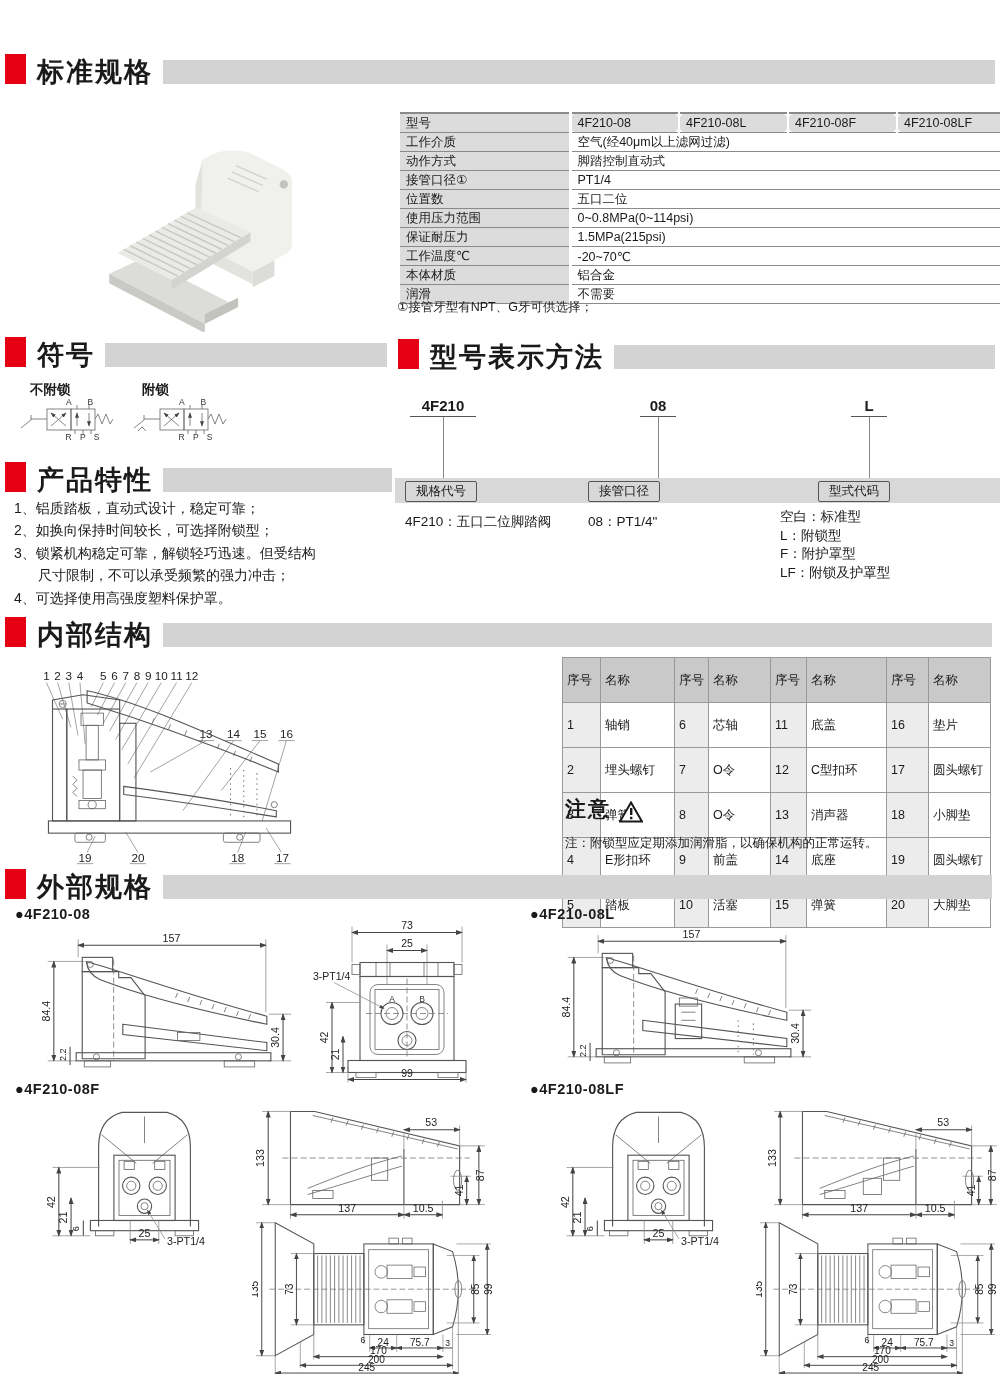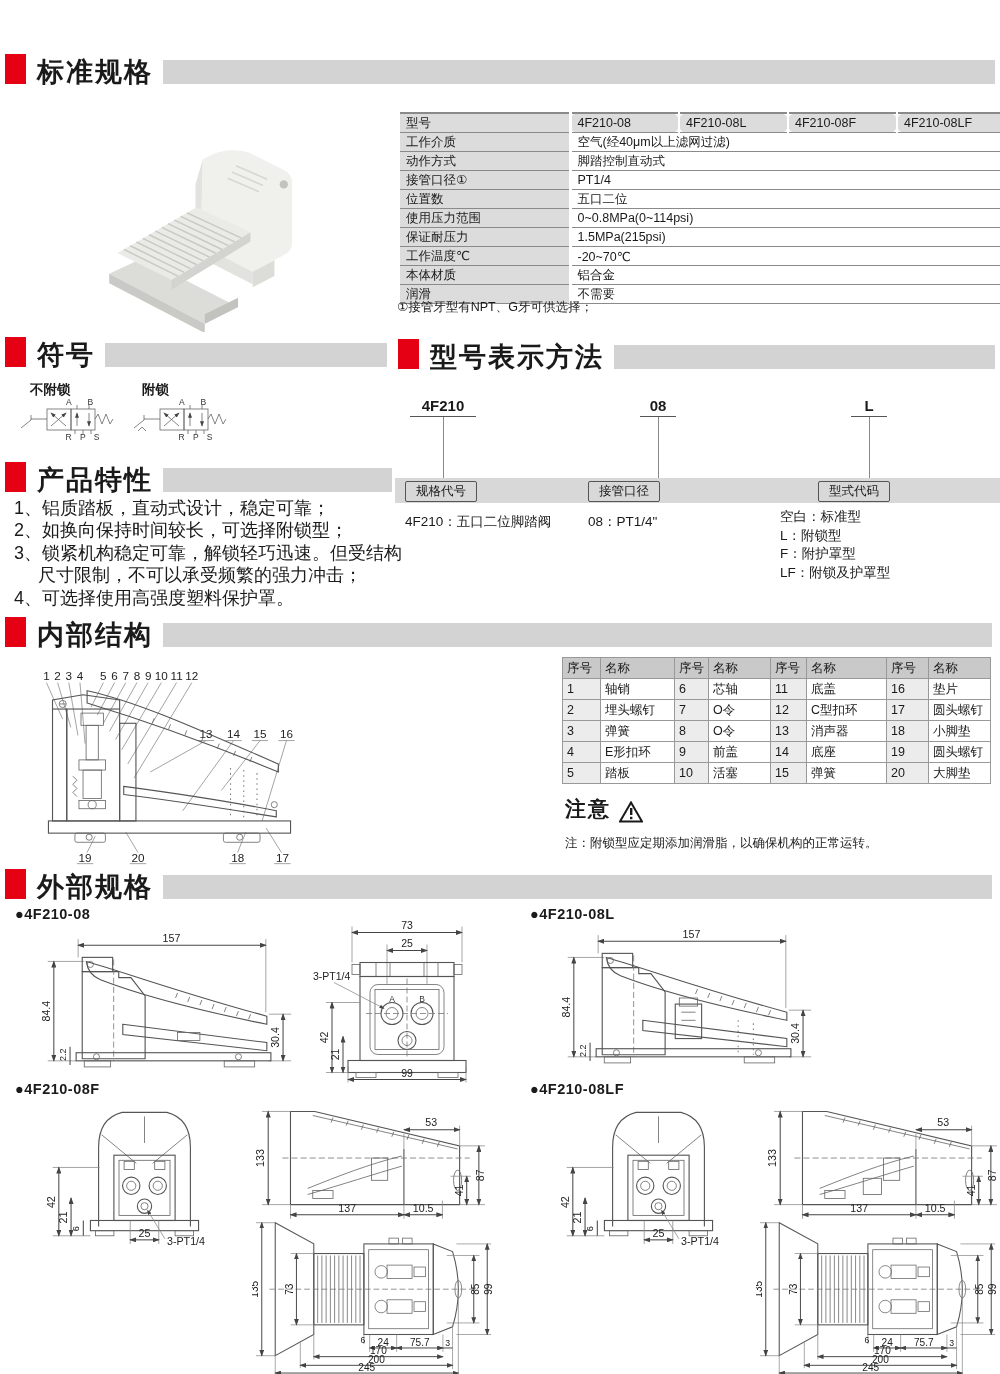--- a/index.html
+++ b/index.html
@@ -27,25 +27,25 @@
   .footnote{font-size:12.5px;}
   
   .sym-label{font-size:13.5px;font-weight:600;}
   
   .mc-code{position:absolute;font-size:15px;font-weight:bold;text-align:center;border-bottom:1px solid #555;padding-bottom:2px;}
   .vline{position:absolute;width:1px;background:#888;}
   .mc-band{position:absolute;background:#d8d8d8;}
   .bubble{position:absolute;border:1px solid #555;border-radius:2px;padding:1px 10px;font-size:12.5px;white-space:nowrap;}
   .mc-desc{position:absolute;font-size:13.5px;line-height:18.5px;white-space:nowrap;}
   
-  .features{position:absolute;font-size:18px;line-height:22.4px;white-space:nowrap;}
+  .features{position:absolute;font-size:14px;line-height:22.4px;white-space:nowrap;}
   .features .ind{padding-left:24px;}
   
   .parts-table{border-collapse:collapse;table-layout:fixed;width:428px;font-size:12.5px;}
-  .parts-table th,.parts-table td{border:1px solid #999;height:20px;padding:0 4px;text-align:left;vertical-align:middle;}
+  .parts-table th,.parts-table td{border:1px solid #999;height:20px;padding:12px 4px;text-align:left;vertical-align:middle;}
   .parts-table th{background:#c9c9c9;font-weight:normal;}
   .parts-table td.num{background:#ececec;}
   .notice-row{position:absolute;display:flex;align-items:flex-end;gap:8px;}
   .notice-txt{font-size:21px;font-weight:bold;letter-spacing:2px;}
   .note-line{position:absolute;font-size:12.5px;white-space:nowrap;}
   .variant-label{position:absolute;font-size:14.5px;font-weight:bold;letter-spacing:.5px;}
   
   svg .ol{stroke:#555;fill:none;stroke-width:1.1;}
   svg .th{stroke:#666;fill:none;stroke-width:.8;}
   svg .dimln{stroke:#444;stroke-width:1;}

